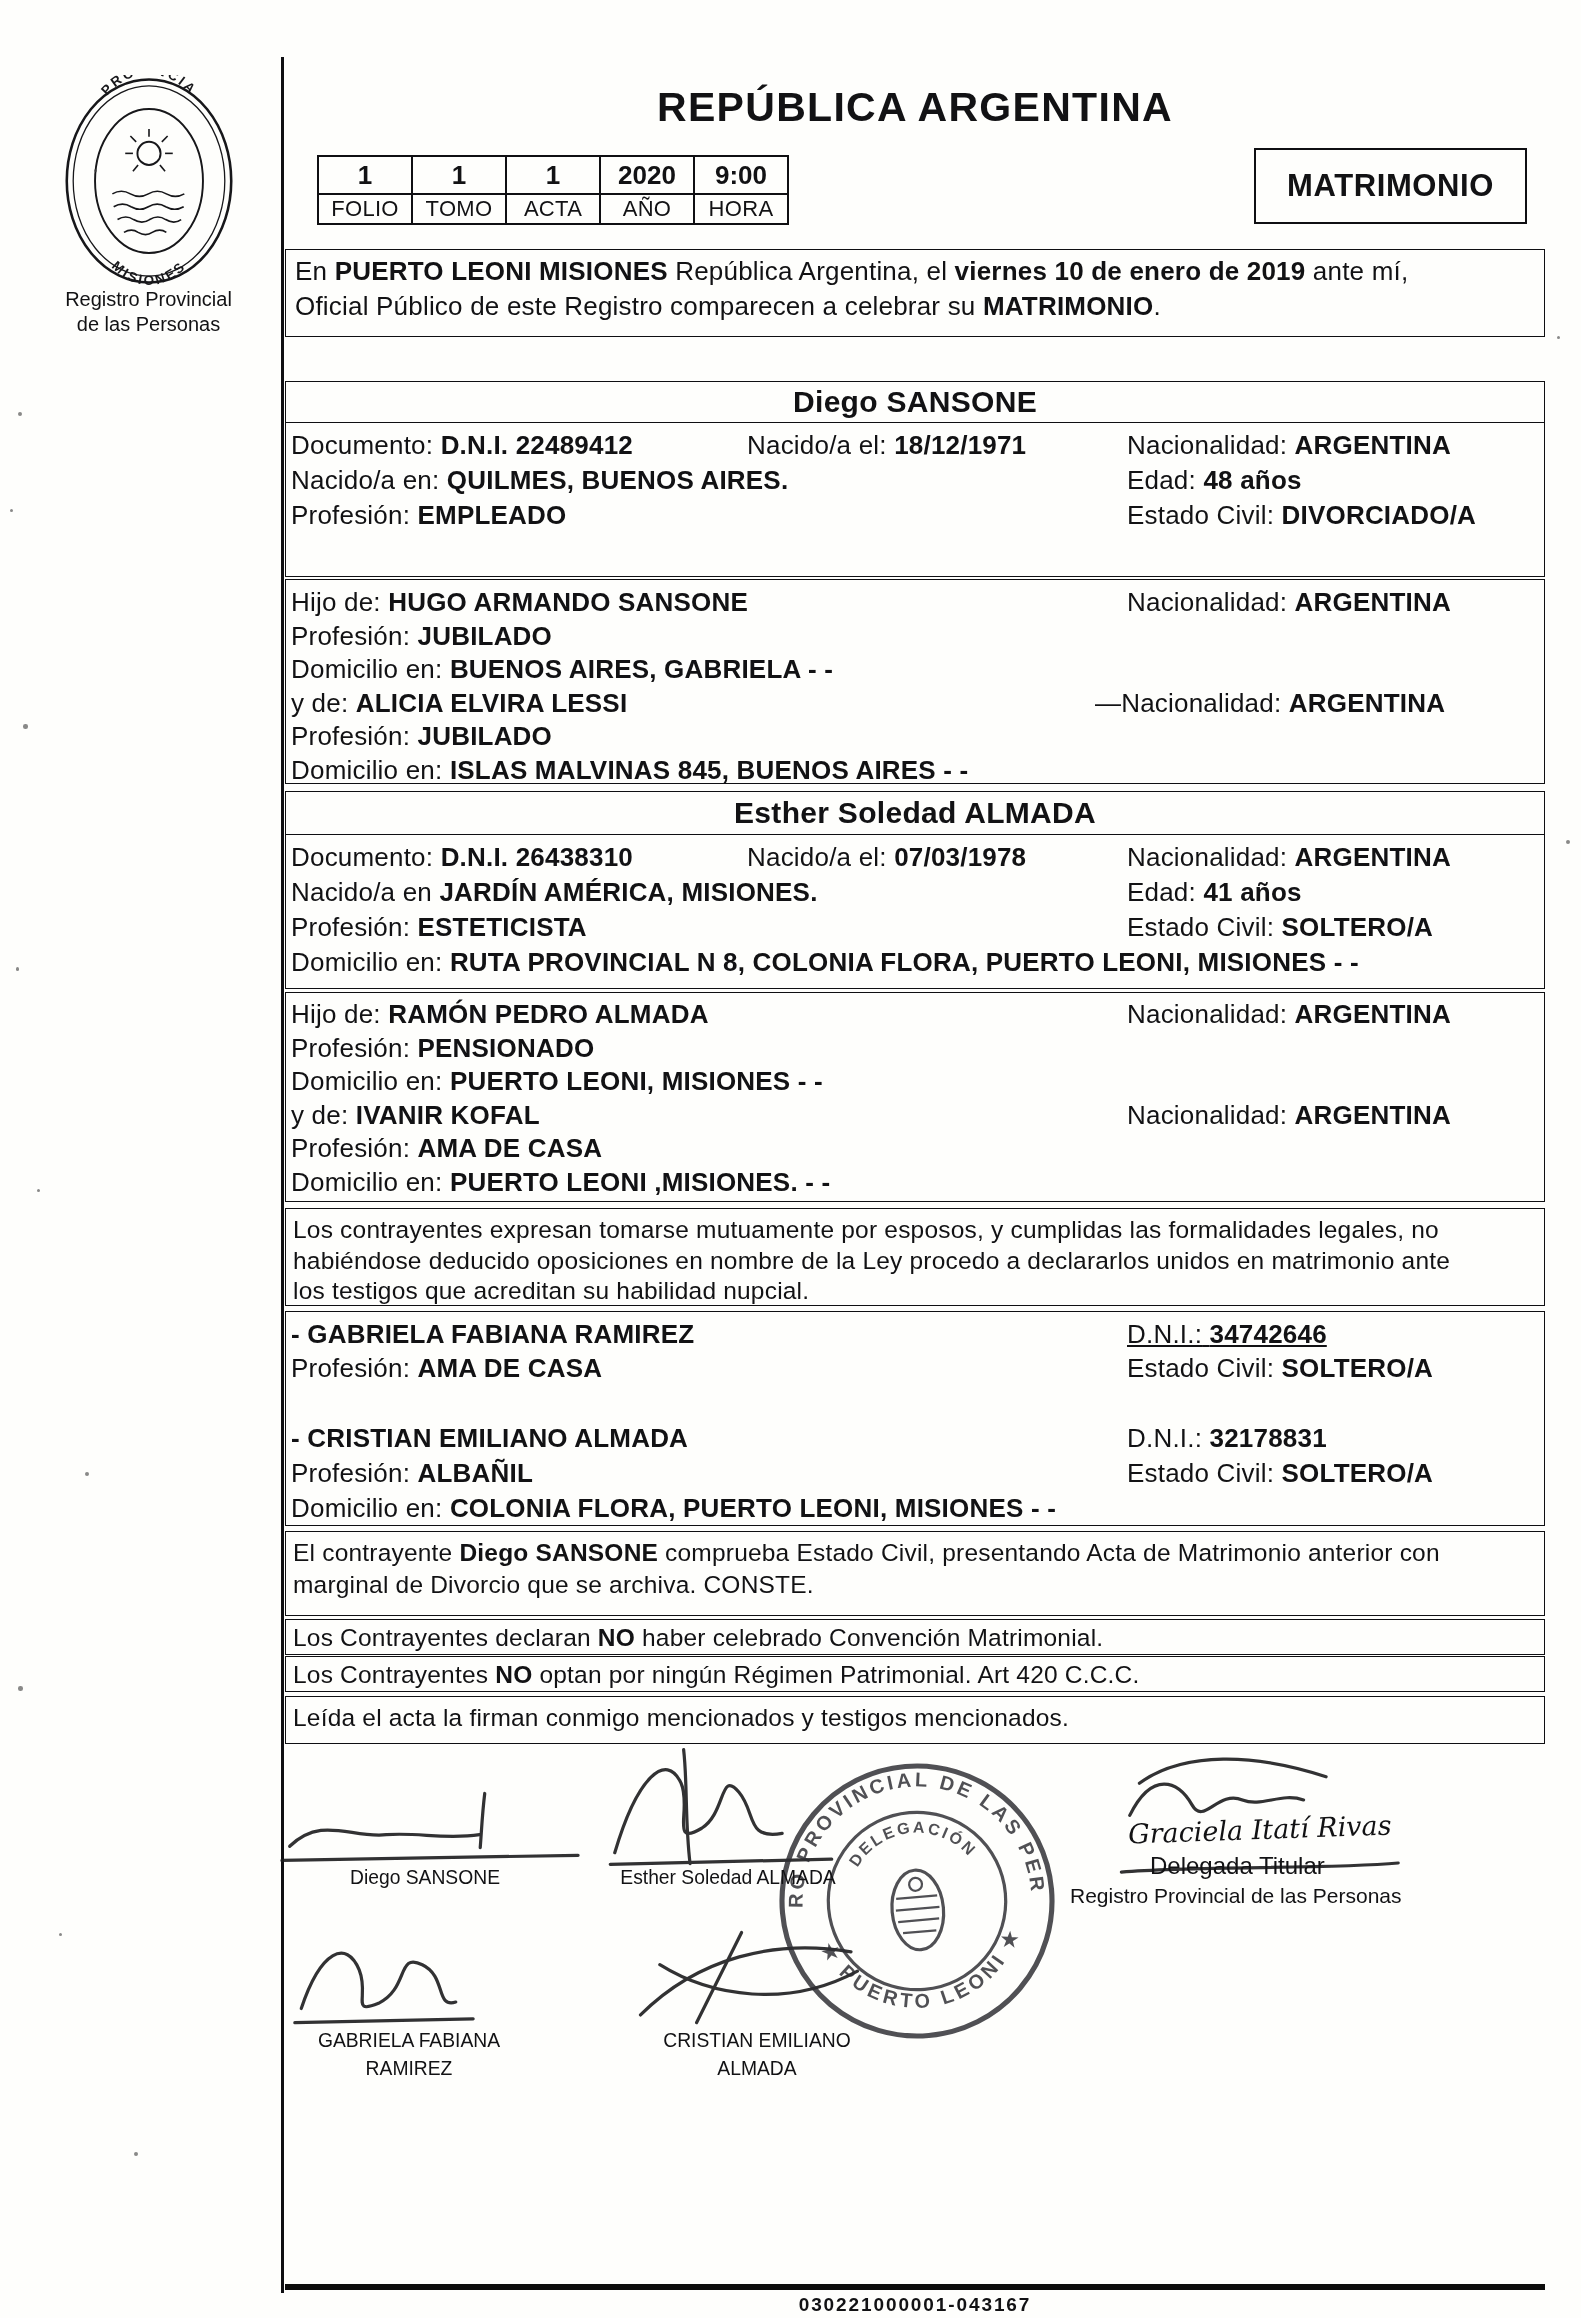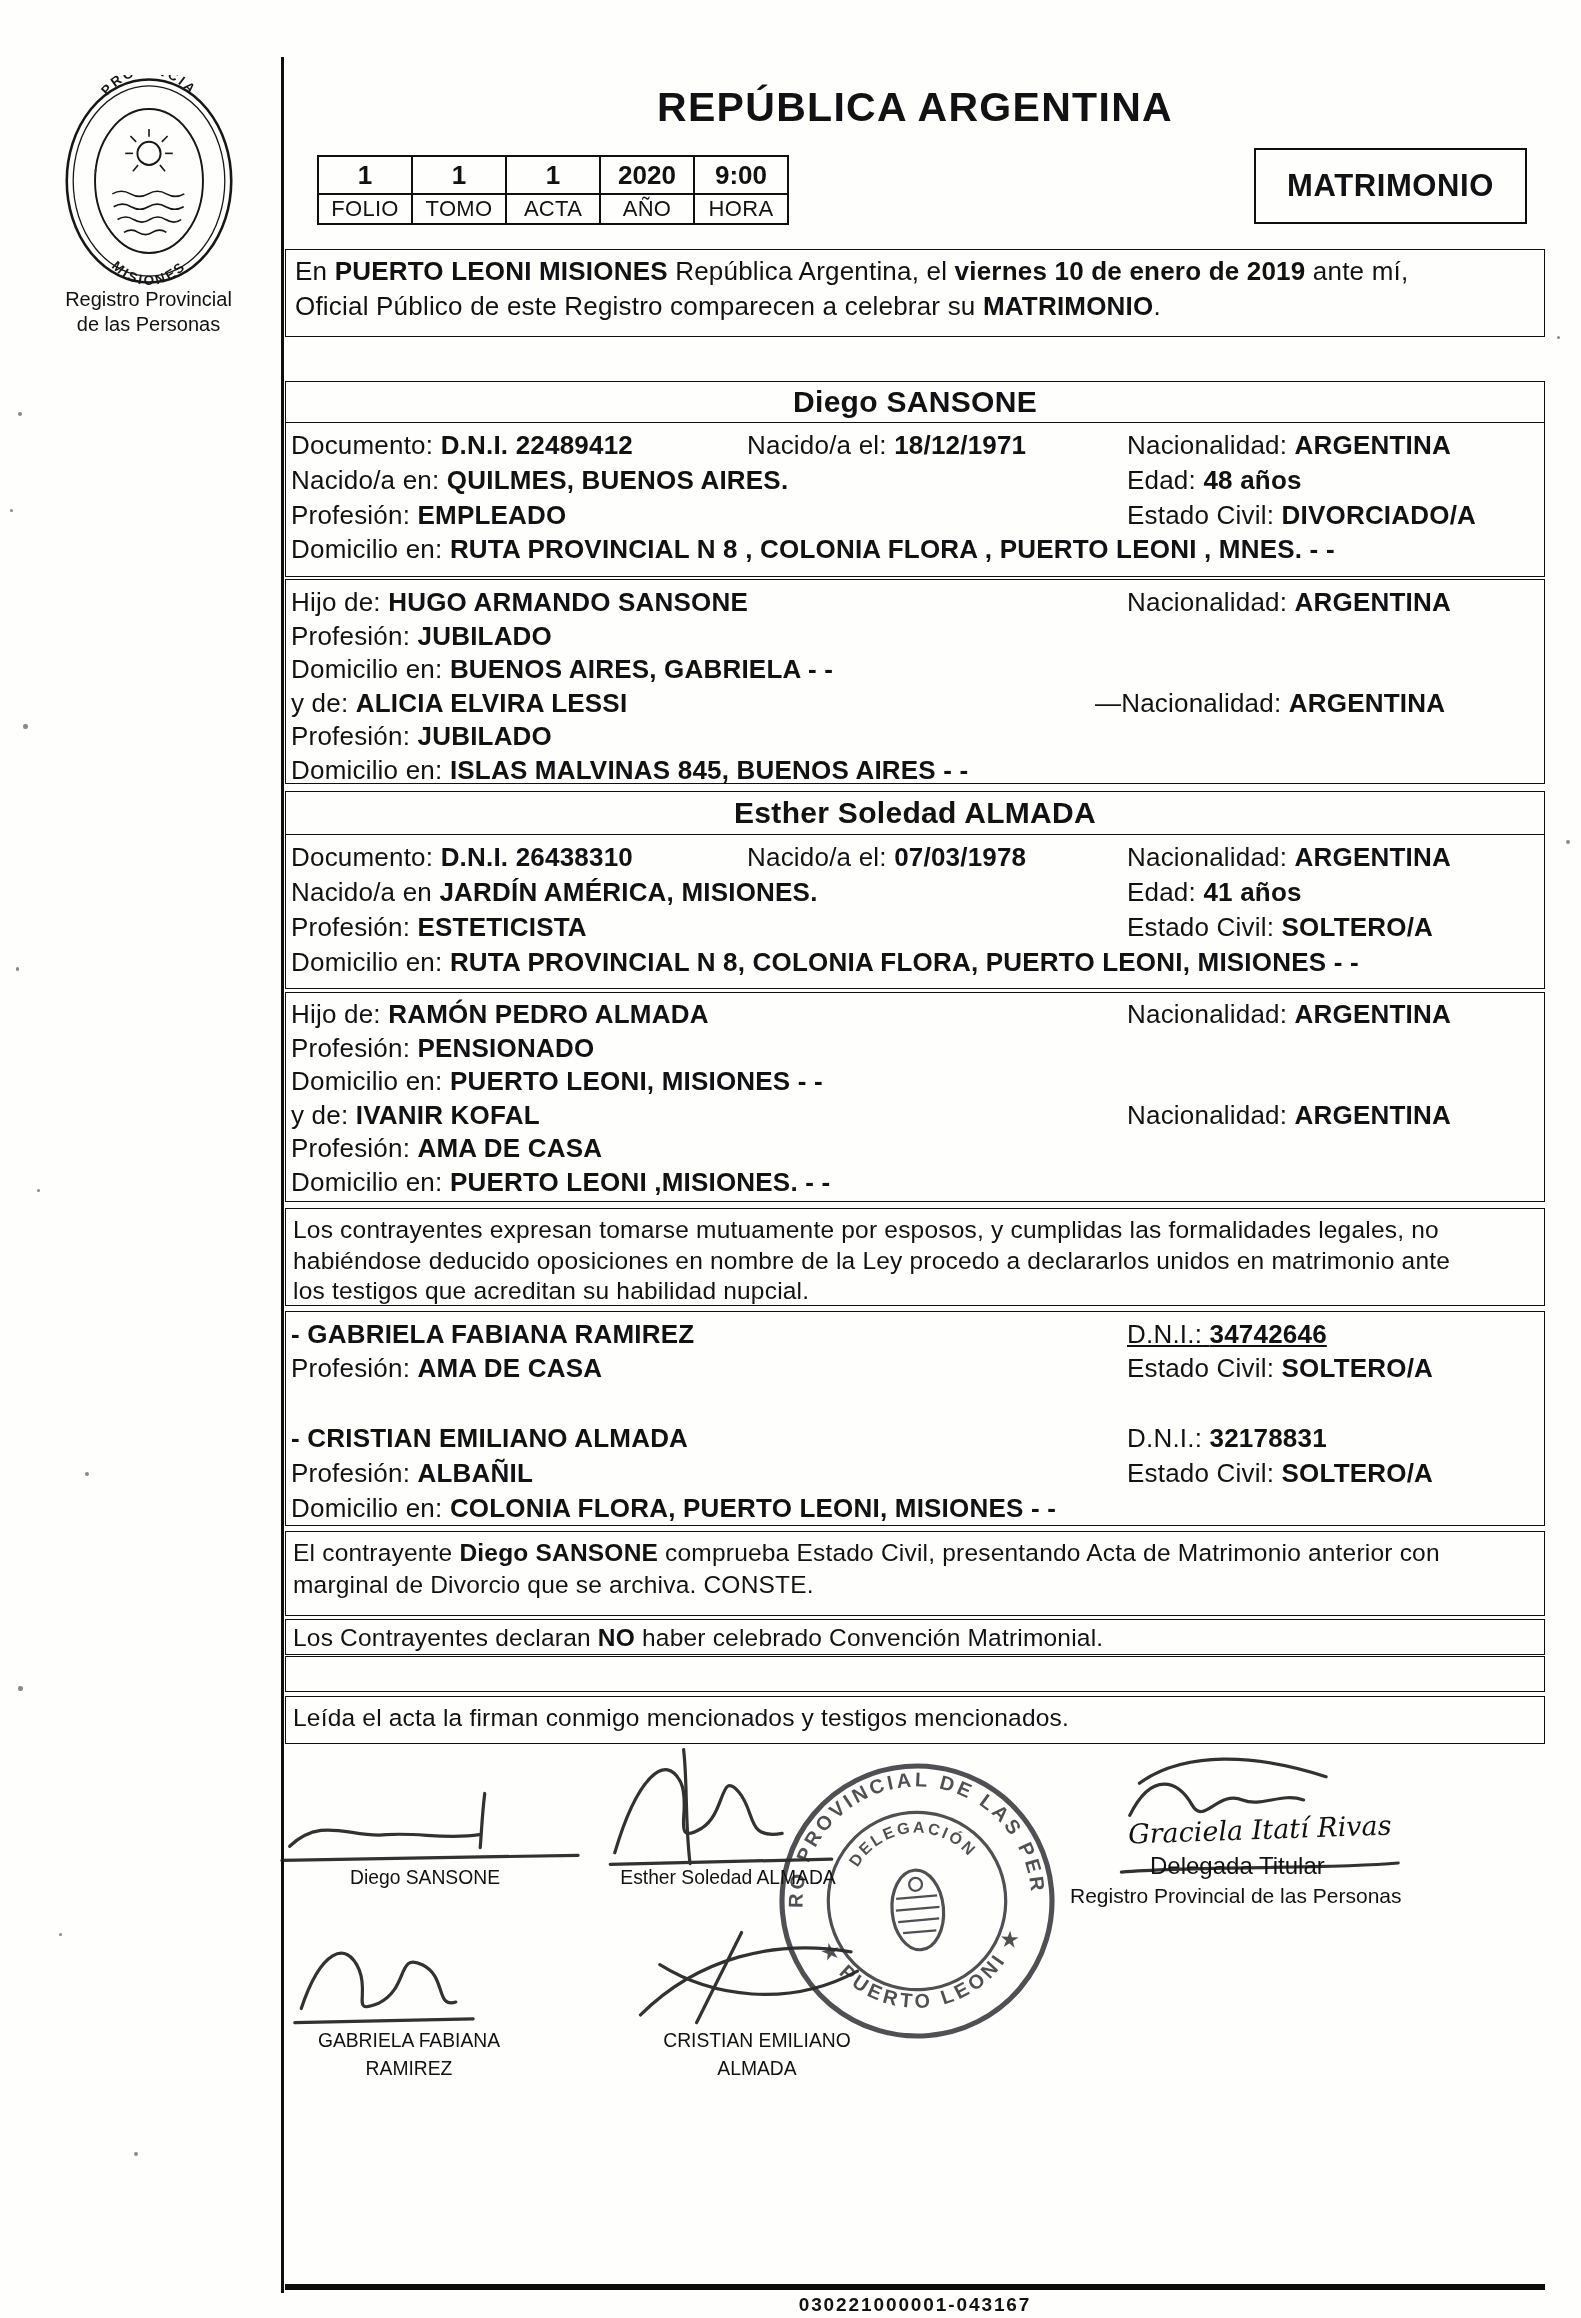--- a/index.html
+++ b/index.html
@@ -139,23 +139,20 @@
   </div>
   <div class="line" style="left:1127px;top:465px;">
     <span>Edad:</span> <span class="b">48 años</span>
   </div>
   <div class="line" style="left:291px;top:500px;">
     <span>Profesión:</span> <span class="b">EMPLEADO</span>
   </div>
   <div class="line" style="left:1127px;top:500px;">
     <span>Estado Civil:</span> <span class="b">DIVORCIADO/A</span>
   </div>
-  <div class="line" style="left:291px;top:534px;">
-    <span>Domicilio en:</span> <span class="b">RUTA PROVINCIAL N 8 , COLONIA FLORA , PUERTO LEONI , MNES.  - -</span>
-  </div>
 
   <div class="box" style="left:285px;top:579px;width:1260px;height:205px;"></div>
   <div class="line" style="left:291px;top:587px;">
     <span>Hijo de:</span> <span class="b">HUGO ARMANDO SANSONE</span>
   </div>
   <div class="line" style="left:1127px;top:587px;">
     <span>Nacionalidad:</span> <span class="b">ARGENTINA</span>
   </div>
   <div class="line" style="left:291px;top:621px;">
     <span>Profesión:</span> <span class="b">JUBILADO</span>
@@ -271,20 +268,23 @@
     <span>El contrayente </span><span class="b">Diego SANSONE</span><span> comprueba Estado Civil, presentando Acta de Matrimonio anterior con</span>
   </div>
   <div class="line para" style="left:293px;top:1571px;">marginal de Divorcio que se archiva. CONSTE.</div>
 
   <div class="box" style="left:285px;top:1619px;width:1260px;height:36px;"></div>
   <div class="line para" style="left:293px;top:1624px;">
     <span>Los Contrayentes declaran </span><span class="b">NO</span><span> haber celebrado Convención Matrimonial.</span>
   </div>
 
   <div class="box" style="left:285px;top:1656px;width:1260px;height:36px;"></div>
+  <div class="line para" style="left:293px;top:1661px;">
+    <span>Los Contrayentes </span><span class="b">NO</span><span> optan por ningún Régimen Patrimonial. Art 420 C.C.C.</span>
+  </div>
 
   <div class="box" style="left:285px;top:1696px;width:1260px;height:48px;"></div>
   <div class="line para" style="left:293px;top:1704px;">Leída el acta la firman conmigo mencionados y testigos mencionados.</div>
 
   <svg class="sig-layer" width="1581" height="335" viewBox="0 0 2456 520">
     <g fill="none" stroke="#1c1c1e" stroke-width="5" stroke-linecap="round" opacity="0.9">
       <path d="M450 168 C500 120 545 156 600 150 C650 146 690 158 745 150"></path>
       <path d="M438 190 L898 182"></path>
       <path d="M753 86 C749 118 748 146 746 170"></path>
       <path d="M955 178 C990 60 1035 20 1058 70 C1075 110 1040 170 1090 140 C1128 116 1118 48 1148 84 C1175 116 1158 158 1215 148"></path>

